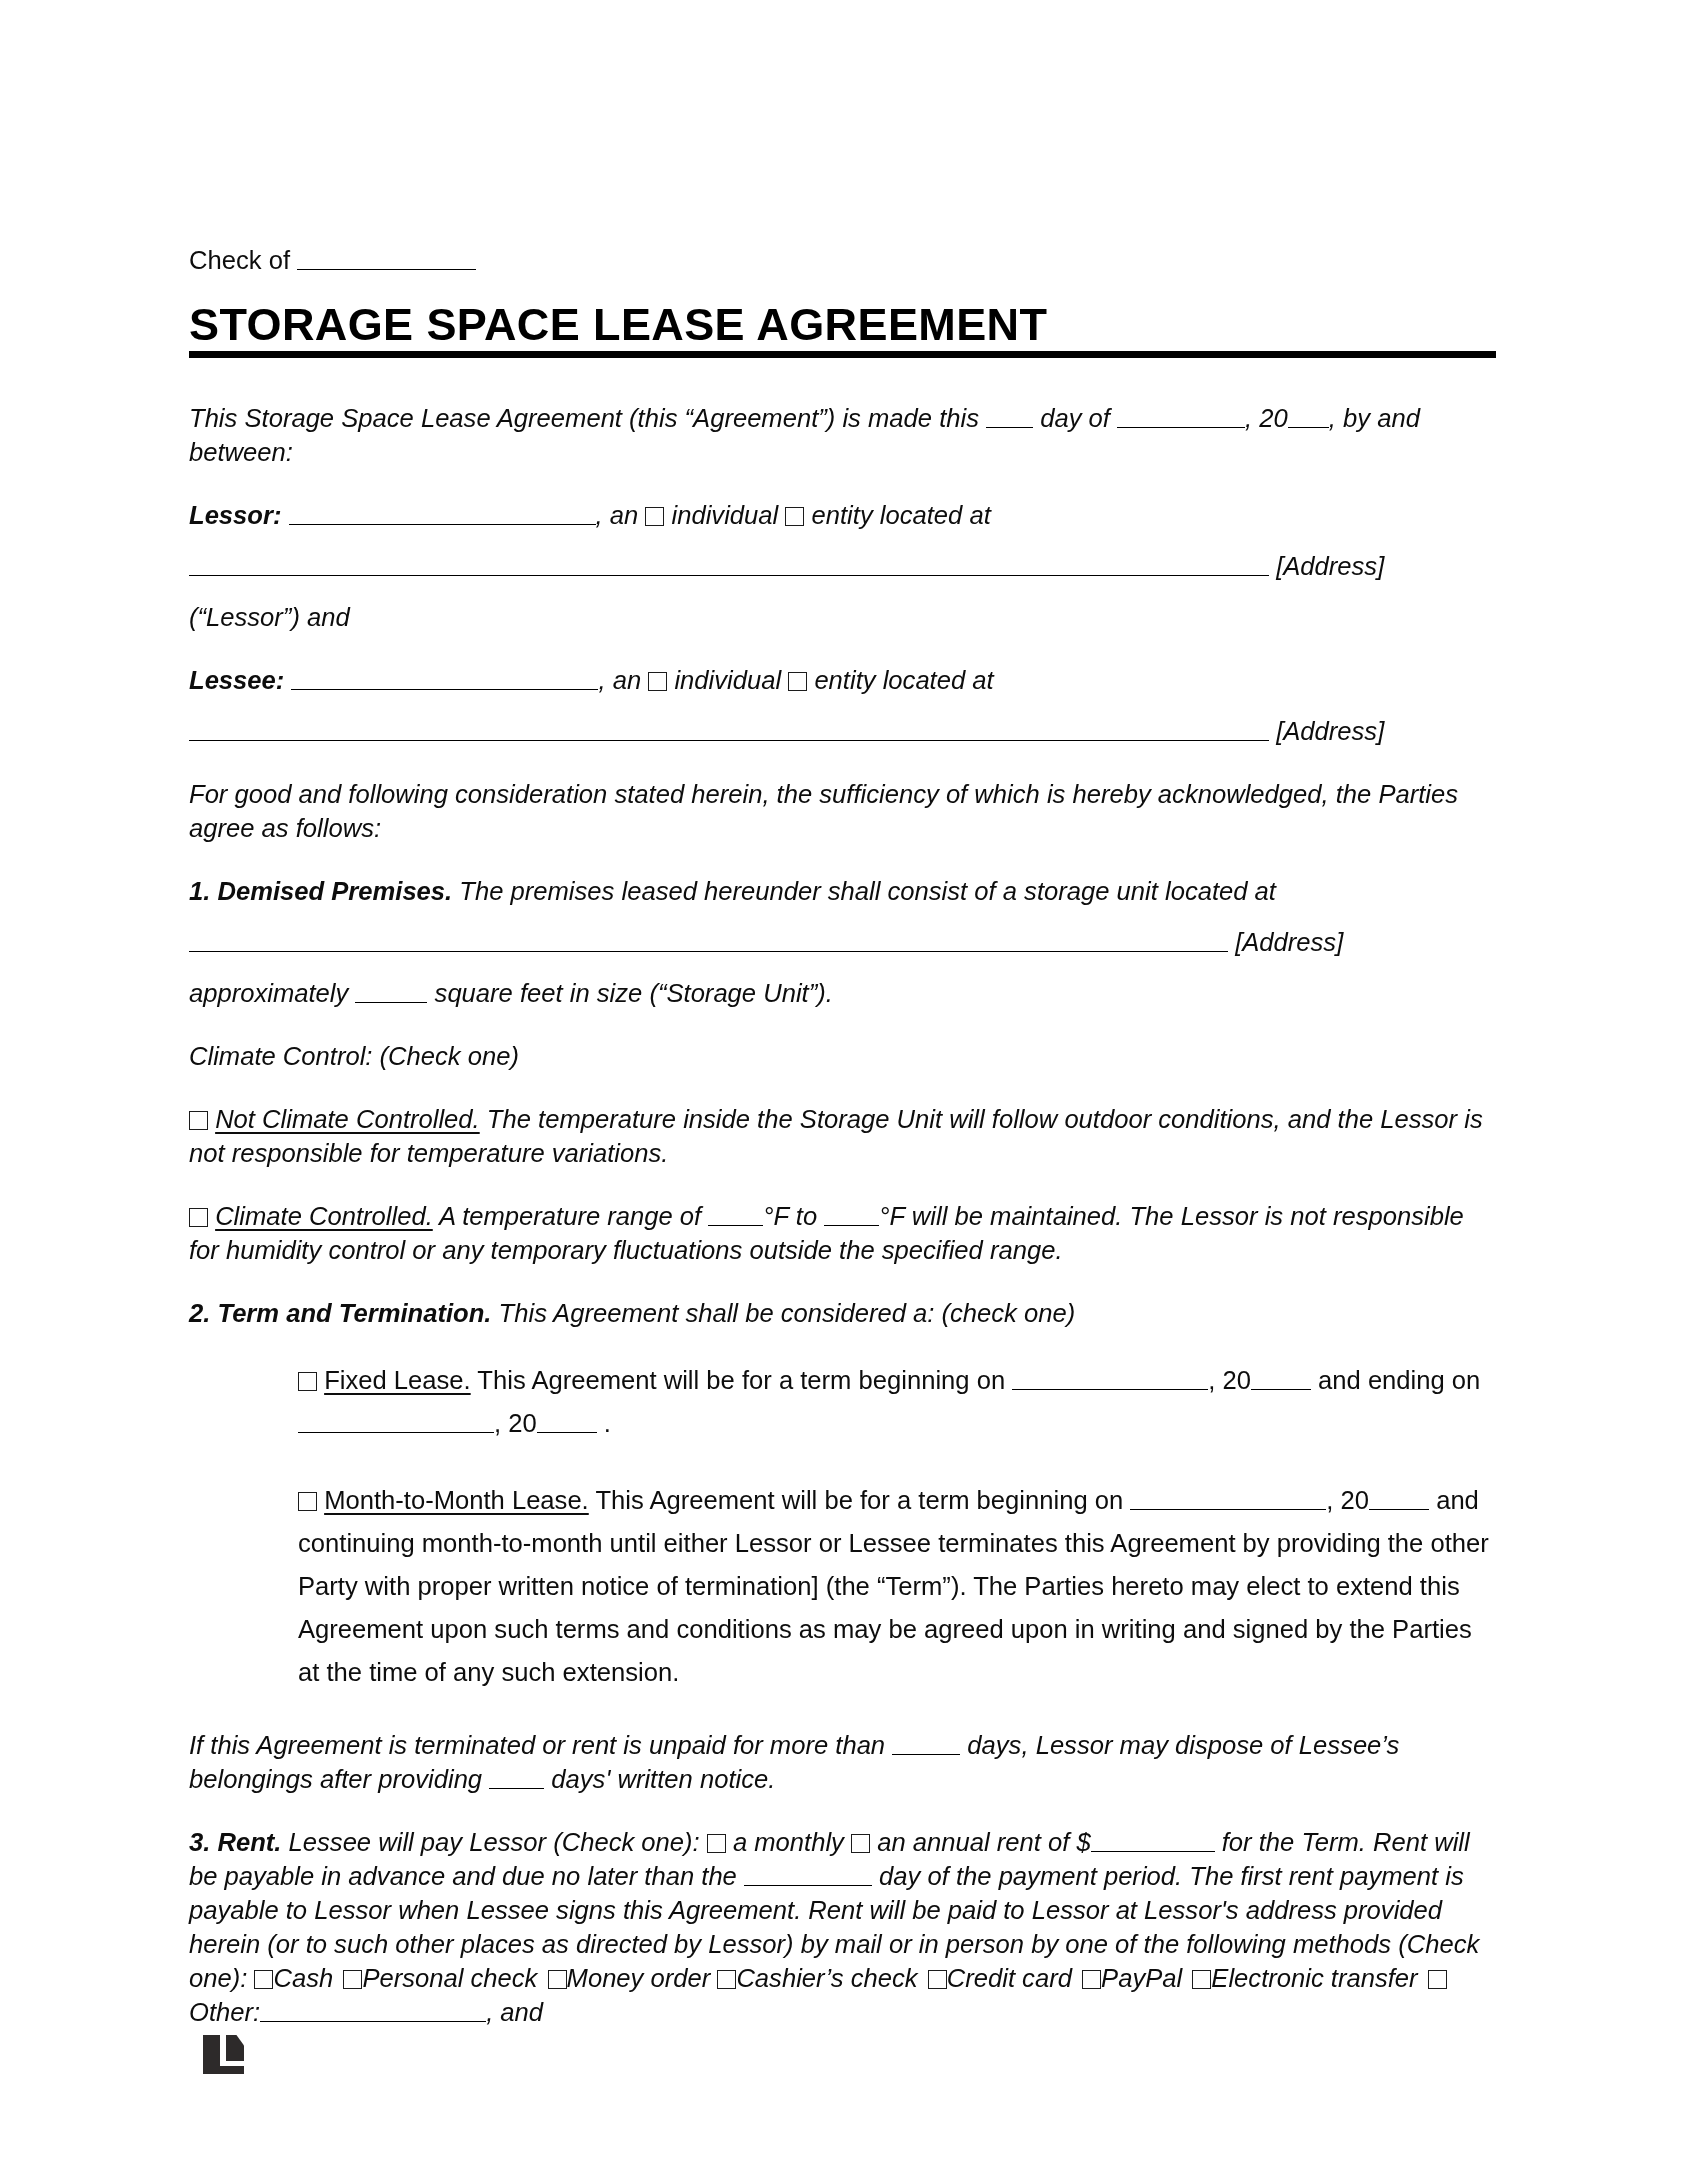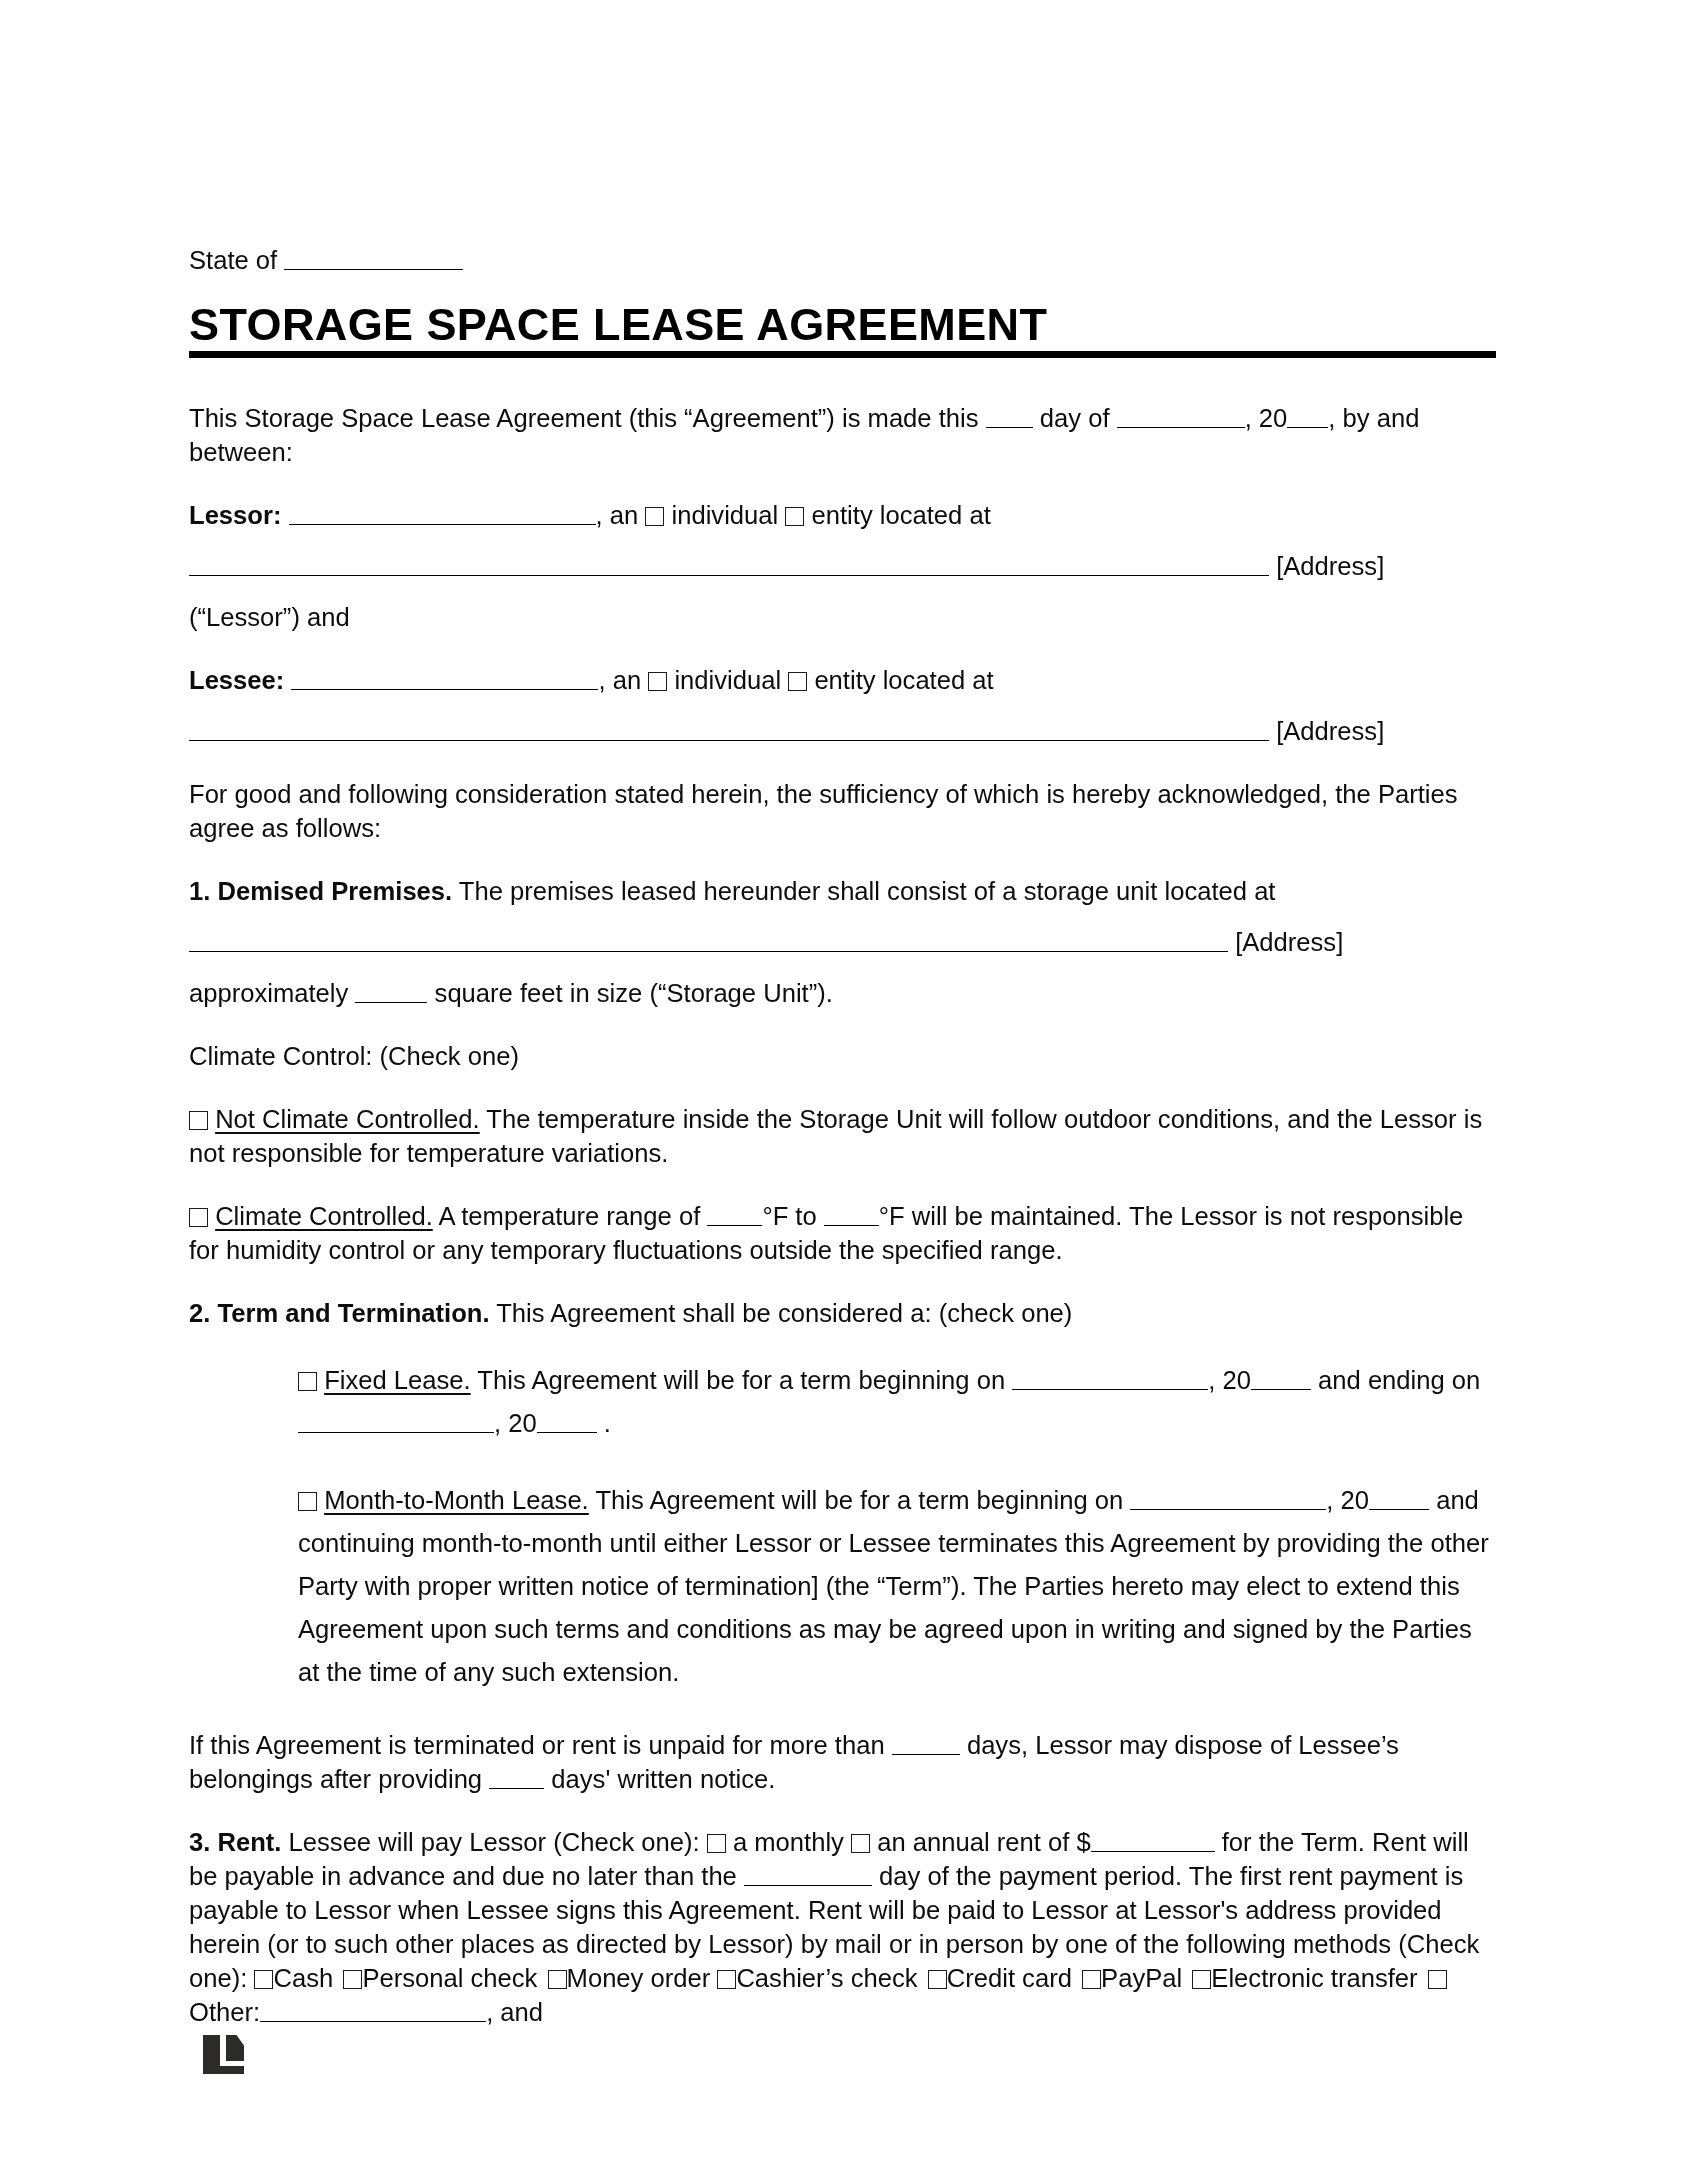--- a/index.html
+++ b/index.html
@@ -9,21 +9,21 @@
     font-size:25.6px;color:#0d0d0d;
     -webkit-font-smoothing:antialiased;
   }
   .content{padding:243px 189px 0 189px;}
   .state-line{line-height:34px;margin:0;}
   .doc-title{
     font-weight:bold;font-size:45px;line-height:48px;
     margin:24px 0 1.7px 0;letter-spacing:0.4px;color:#000;
   }
   .title-rule{height:7.7px;background:#000;margin:1.7px 0 43px 0;}
-  .para{line-height:34px;margin:0 0 29px 0;}
+  .para{line-height:34px;margin:0 0 29px 0;font-style:italic;}
   .line{line-height:34px;margin-top:17px;}
   .item{line-height:43px;margin:17px 0 34px 0;padding-left:109px;}
   .b{font-weight:bold;}
   .u{text-decoration:underline;text-decoration-thickness:1.7px;text-underline-offset:4.3px;}
   .blank{
     display:inline-block;border-bottom:1.7px solid #000;
     height:22px;vertical-align:baseline;margin-bottom:-0.9px;
   }
   .w48{width:41px}.w55{width:47px}.w65{width:55px}.w70{width:60px}
   .w80{width:68px}.w85{width:72px}.w145{width:124px}.w150{width:128px}
@@ -40,21 +40,21 @@
     position:absolute;left:23px;top:0;width:18px;height:26.4px;background:#2d2a2a;
     clip-path:polygon(0 0,58% 0,100% 40%,100% 100%,0 100%);
   }
   .logo .bar-bottom{position:absolute;left:0;bottom:0;width:41px;height:8.5px;background:#2d2a2a;}
 </style>
 </head>
 <body>
 
 <div class="content">
 
-  <div class="state-line"><span>State of</span> <span class="blank w210"></span></div>
+  <div class="state-line"><span>Check of</span> <span class="blank w210"></span></div>
 
   <div class="doc-title">STORAGE SPACE LEASE AGREEMENT</div>
   <div class="title-rule"></div>
 
   <div class="para"><span>This Storage Space Lease Agreement (this “Agreement”) is made this</span> <span class="blank w55"></span> <span>day of</span> <span class="blank w150"></span><span>, 20</span><span class="blank w48"></span><span>, by and between:</span></div>
 
   <div class="para">
     <div class="line"><span class="b">Lessor:</span> <span class="blank w360"></span><span>, an</span> <span class="cb"></span> <span>individual</span> <span class="cb"></span> <span>entity located at</span></div>
     <div class="line"><span class="blank waddr"></span> <span>[Address]</span></div>
     <div class="line">(“Lessor”) and</div>

